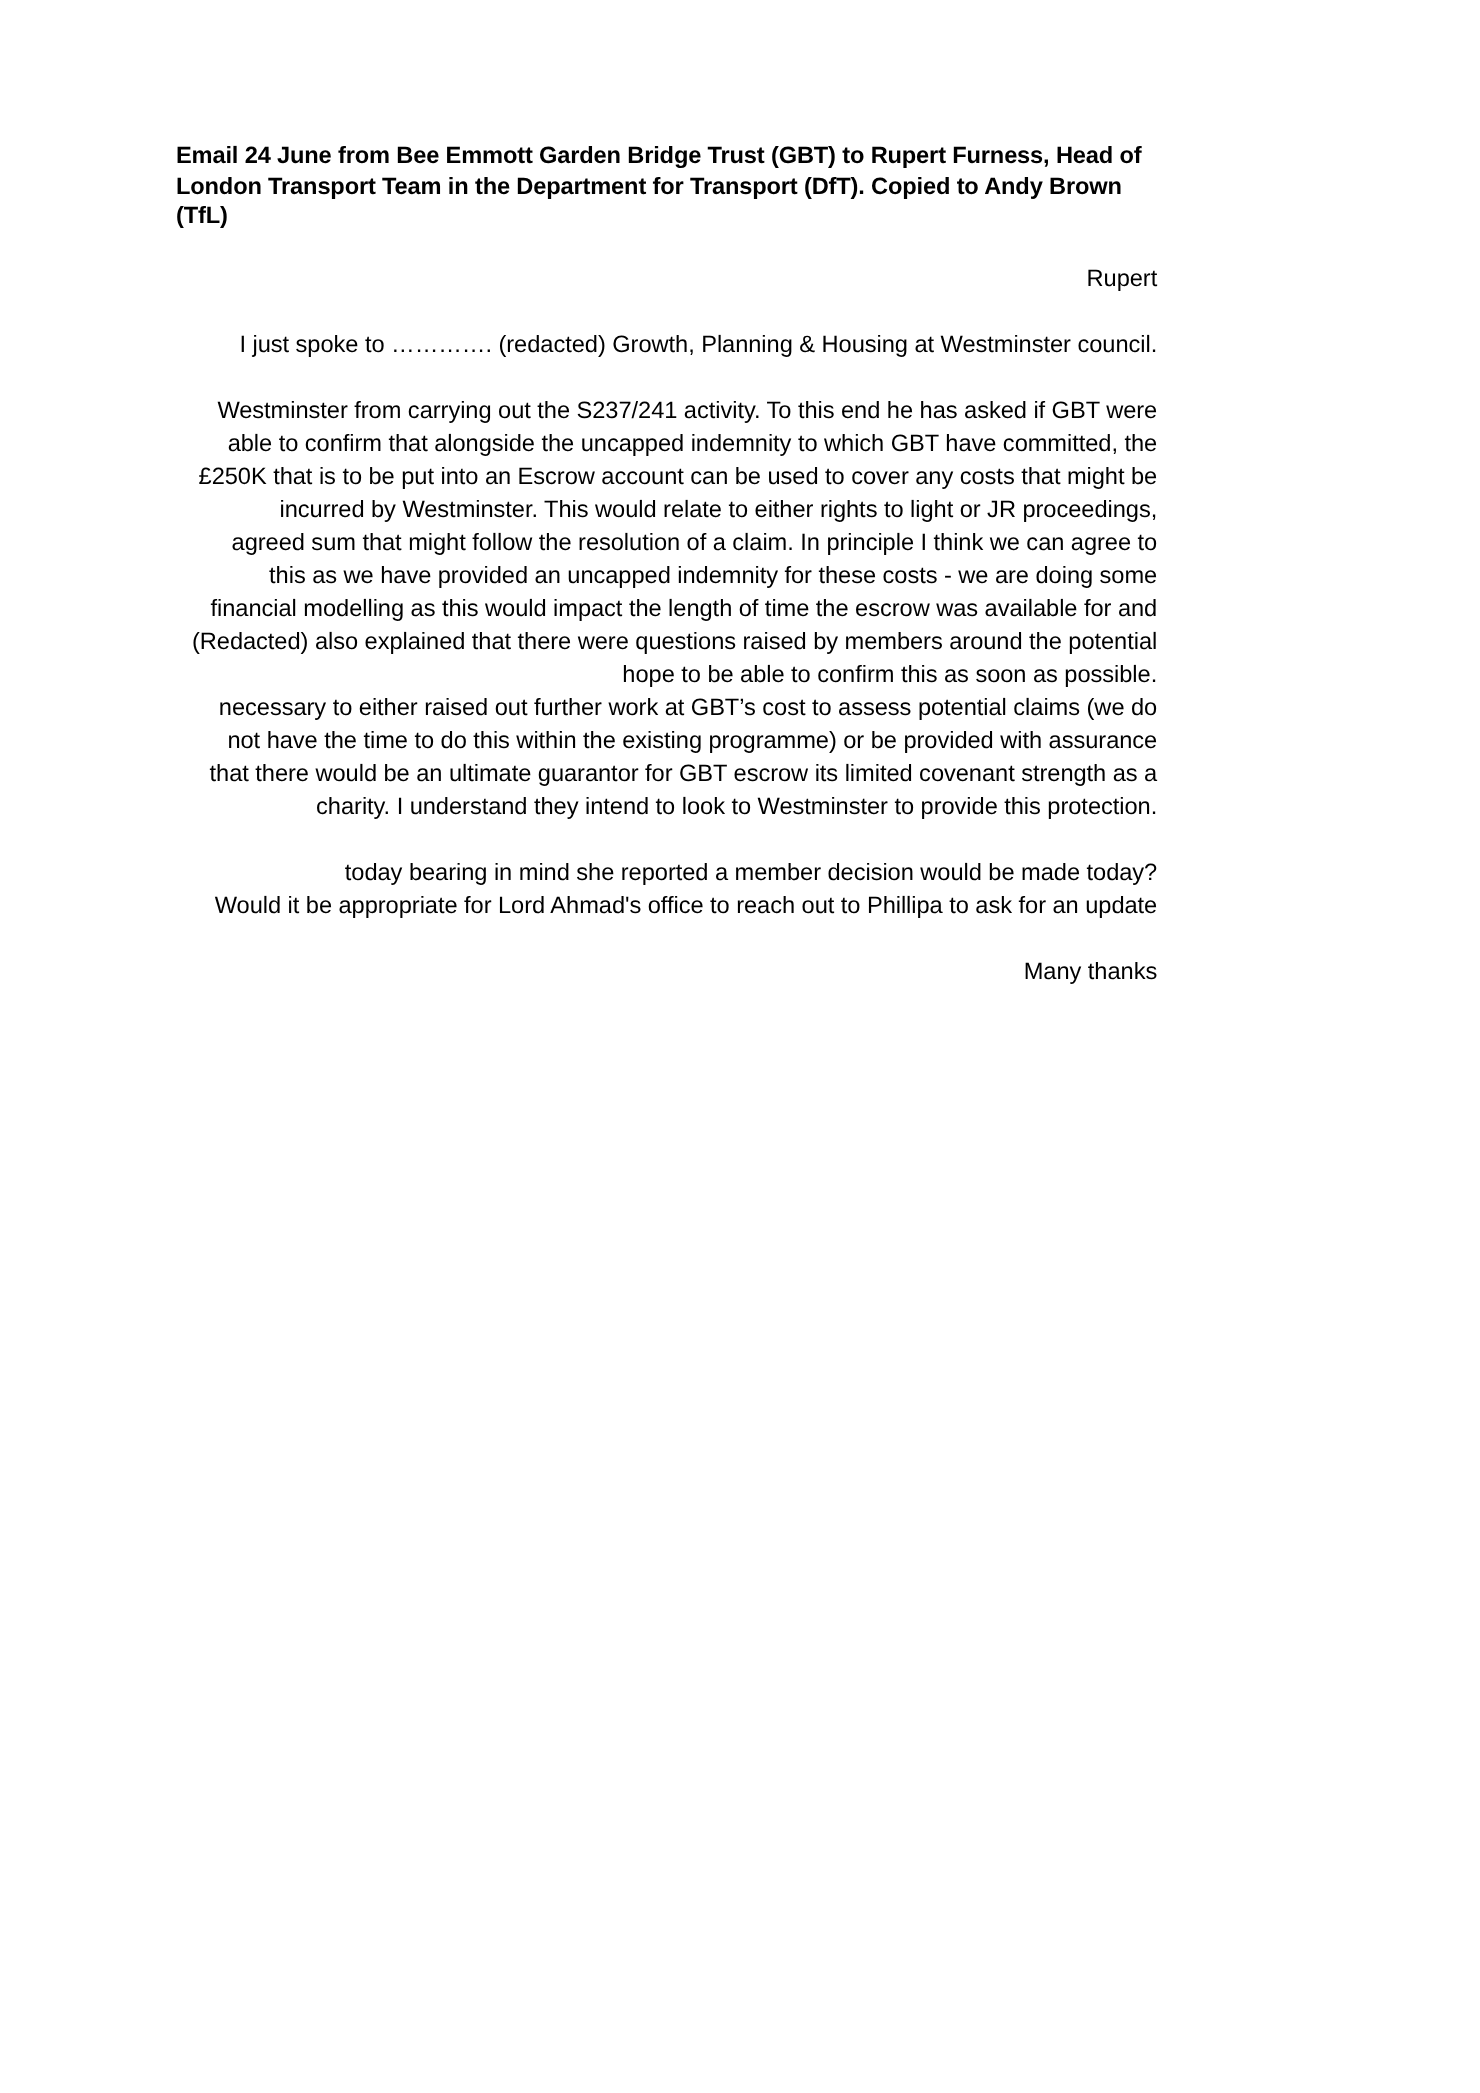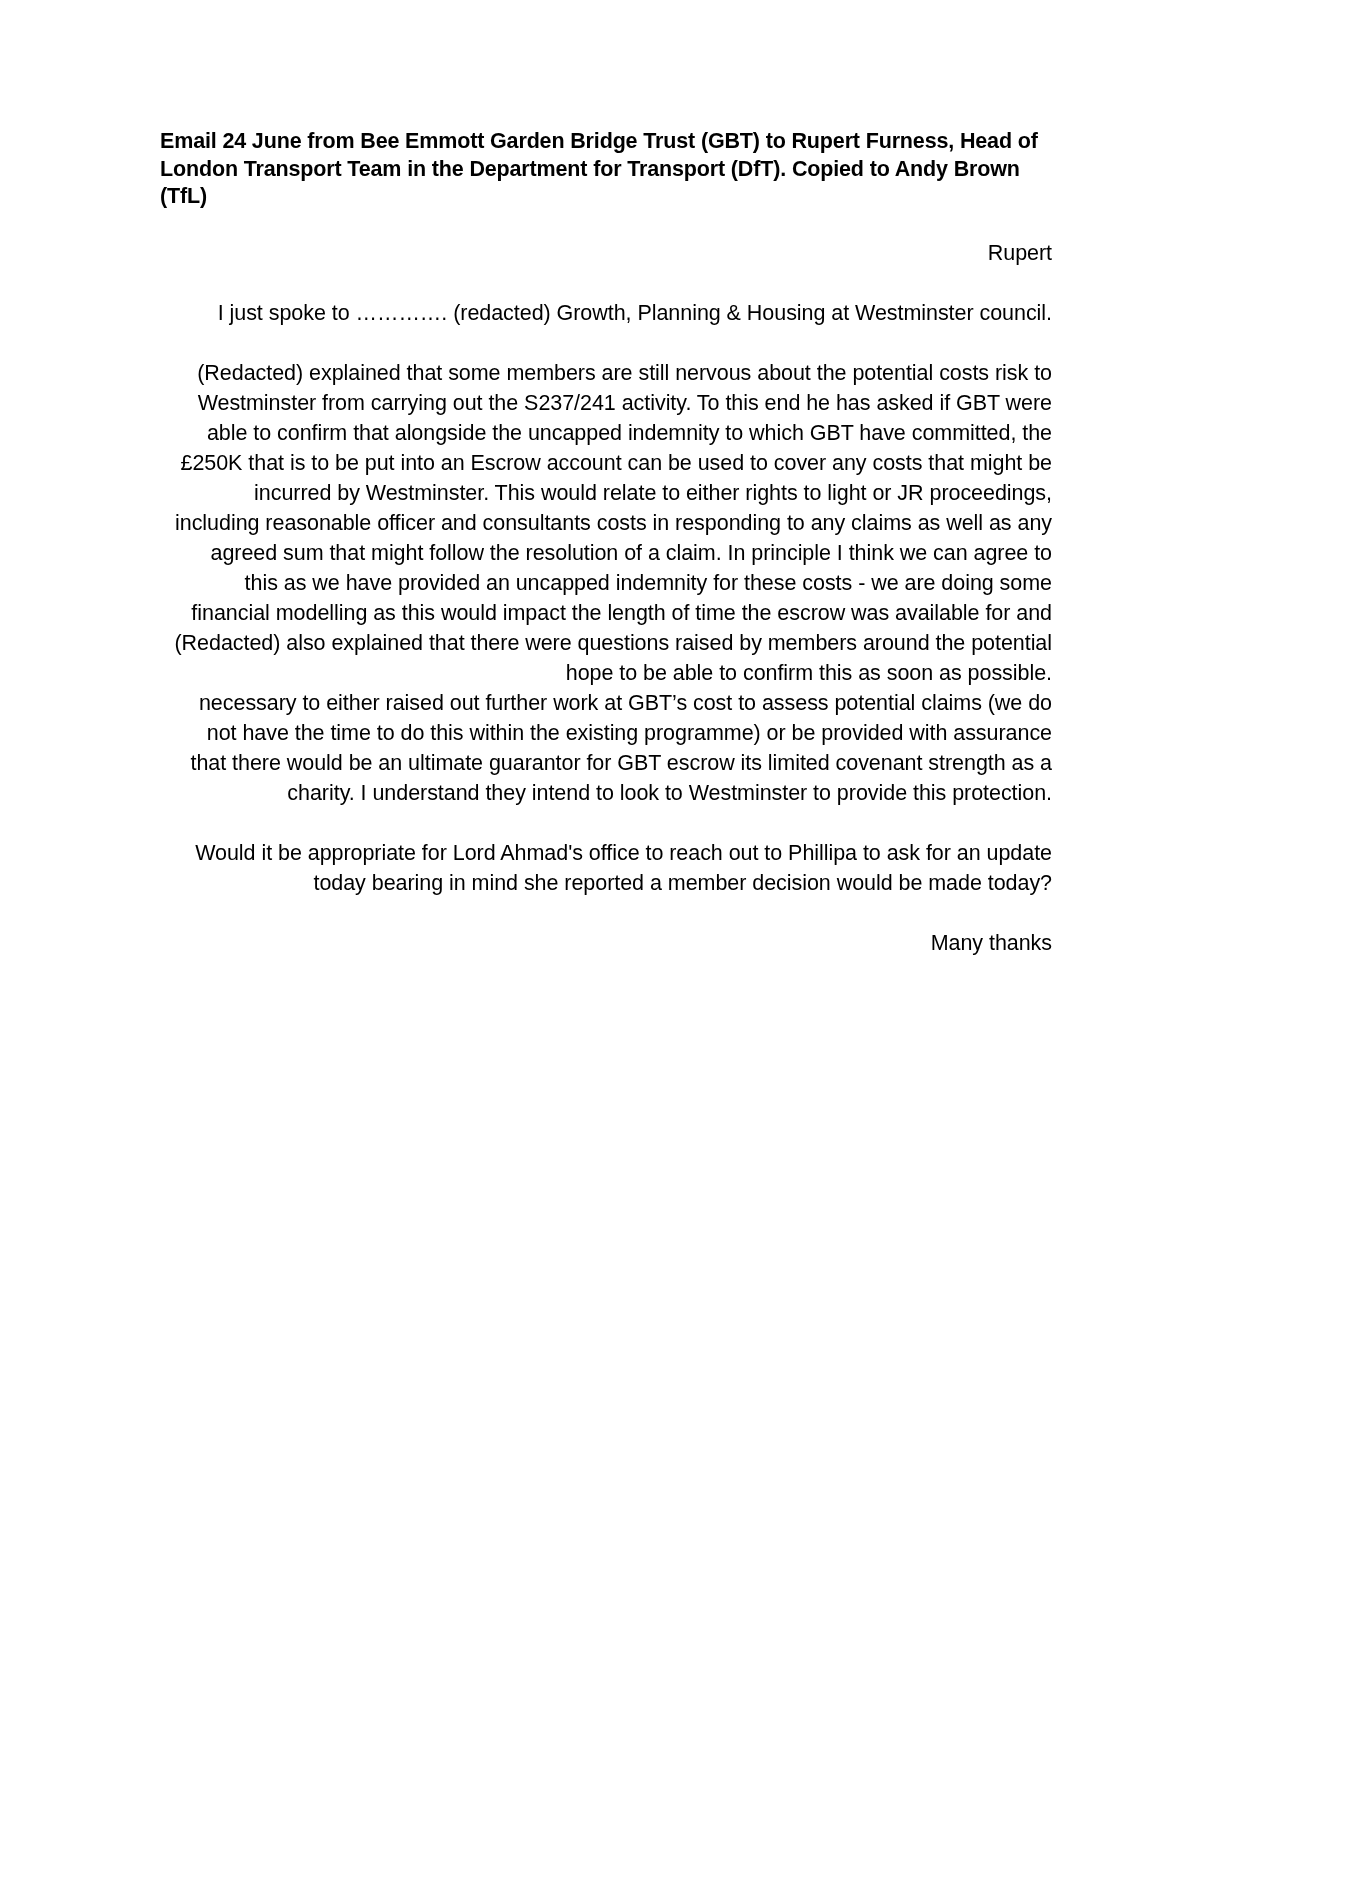--- a/index.html
+++ b/index.html
@@ -65,40 +65,38 @@
   <div class="spacer-line"></div>
 
   <div class="body-block">
 
     <span class="ln">Rupert</span>
     <span class="gap"></span>
 
     <span class="ln">I just spoke to …………. (redacted) Growth, Planning &amp; Housing at Westminster council.</span>
     <span class="gap"></span>
 
-    <span class="ln">(Redacted) explained that some members are still nervous about the potential costs risk to</span>
     <span class="ln">Westminster from carrying out the S237/241 activity. To this end he has asked if GBT were</span>
     <span class="ln">able to confirm that alongside the uncapped indemnity to which GBT have committed, the</span>
     <span class="ln">£250K that is to be put into an Escrow account can be used to cover any costs that might be</span>
     <span class="ln">incurred by Westminster. This would relate to either rights to light or JR proceedings,</span>
-    <span class="ln">including reasonable officer and consultants costs in responding to any claims as well as any</span>
     <span class="ln">agreed sum that might follow the resolution of a claim. In principle I think we can agree to</span>
     <span class="ln">this as we have provided an uncapped indemnity for these costs - we are doing some</span>
     <span class="ln">financial modelling as this would impact the length of time the escrow was available for and</span>
     <span class="ln">(Redacted) also explained that there were questions raised by members around the potential</span>
     <span class="ln">hope to be able to confirm this as soon as possible.</span>
     <span class="ln">necessary to either raised out further work at GBT’s cost to assess potential claims (we do</span>
     <span class="ln">not have the time to do this within the existing programme) or be provided with assurance</span>
     <span class="ln">that there would be an ultimate guarantor for GBT escrow its limited covenant strength as a</span>
     <span class="ln">charity. I understand they intend to look to Westminster to provide this protection.</span>
 
     <span class="gap"></span>
 
+    <span class="ln">today bearing in mind she reported a member decision would be made today?</span>
     <span class="ln">Would it be appropriate for Lord Ahmad's office to reach out to Phillipa to ask for an update</span>
-    <span class="ln">today bearing in mind she reported a member decision would be made today?</span>
 
     <span class="gap"></span>
 
     <span class="ln">Many thanks</span>
 
   </div>
 
 </div>
 
 </body></html>

